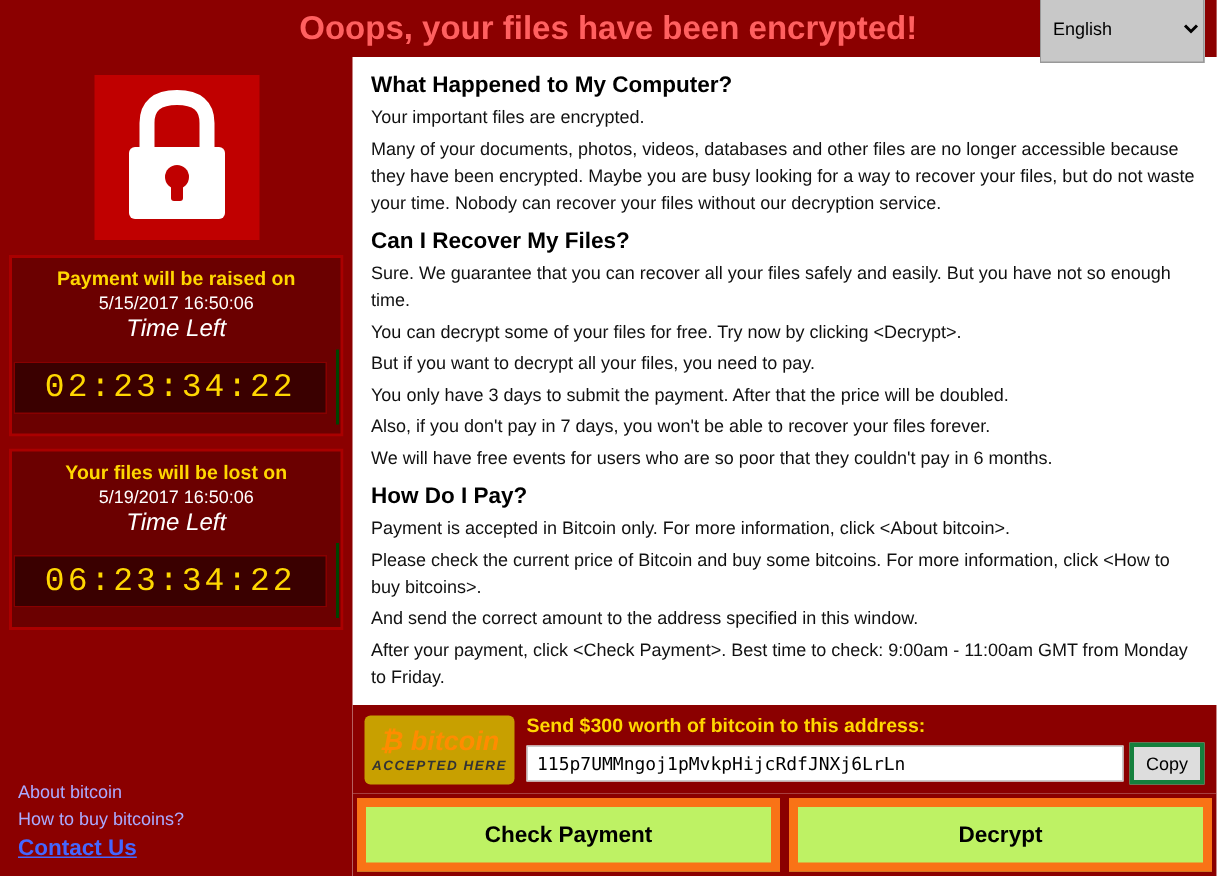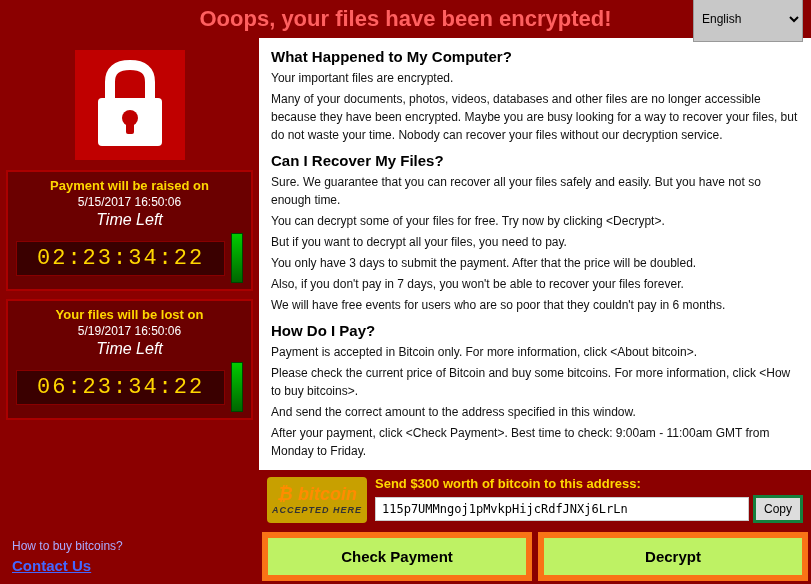--- a/index.html
+++ b/index.html
@@ -41,21 +41,21 @@
 
     
     .main-area {
       display: flex;
       flex: 1;
       overflow: hidden;
     }
 
     
     .left-panel {
-      width: 259px;
+      width: 235px;
       background: #8b0000;
       display: flex;
       flex-direction: column;
       flex-shrink: 0;
       padding: 4px;
     }
 
     .padlock-area {
       display: flex;
       justify-content: center;
@@ -314,20 +314,21 @@
       <div class="raised-label">Your files will be lost on</div>
       <div class="date-label">5/19/2017 16:50:06</div>
       <div class="timeleft-label">Time Left</div>
       <div class="timer-row">
         <div class="timer-display">06:23:34:22</div>
         <div class="green-bar"></div>
       </div>
     </div>
 
     <div class="links-area">
+      <a href="#">About bitcoin</a>
       <a href="#">How to buy bitcoins?</a>
       <a href="#" class="contact-link">Contact Us</a>
     </div>
   </div>
 
   <div class="right-panel">
 
     <div class="content-scroll">
 
       <h2>What Happened to My Computer?</h2>

